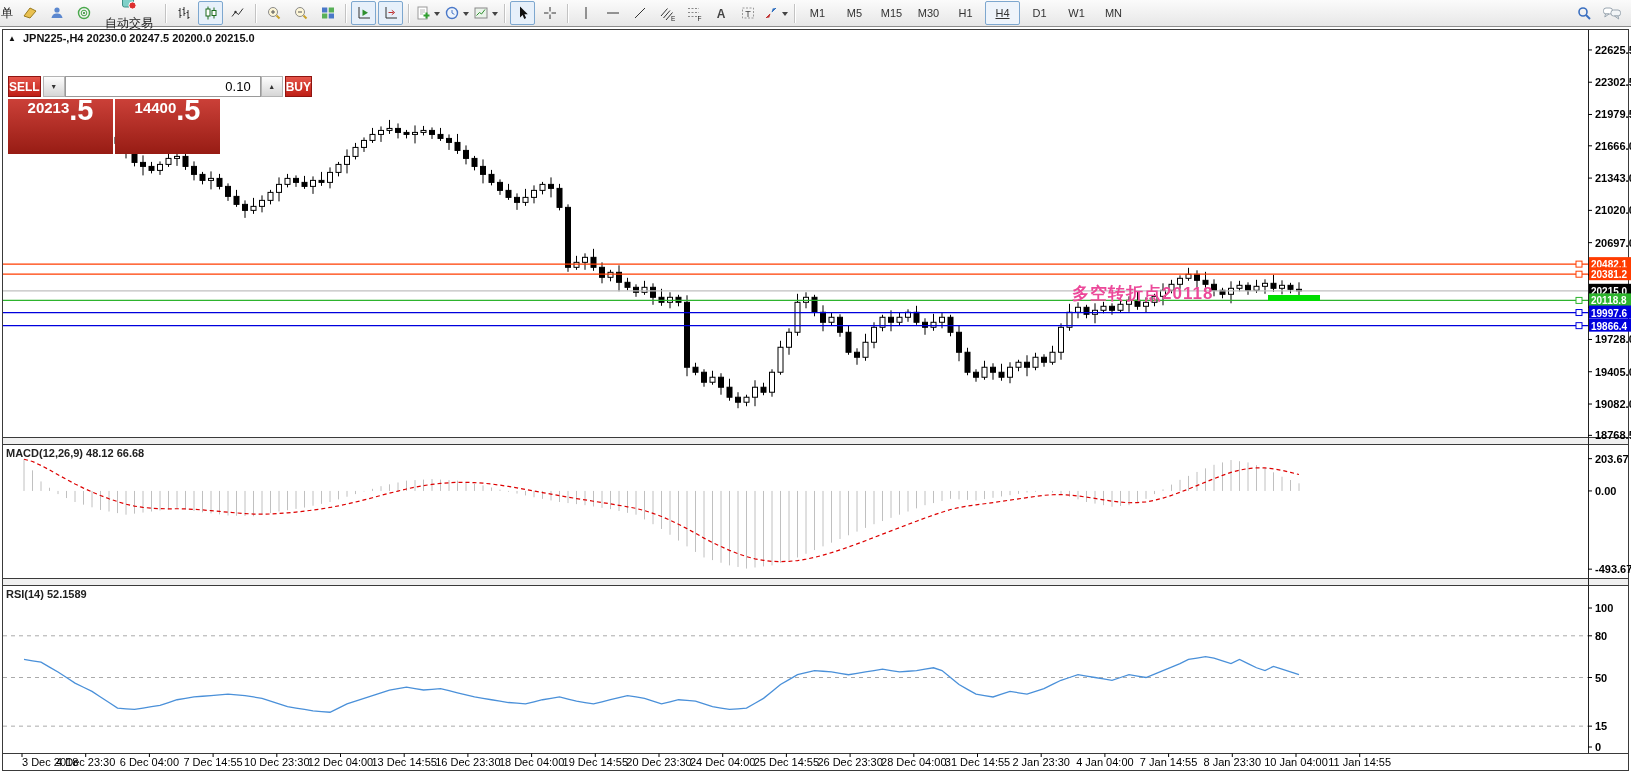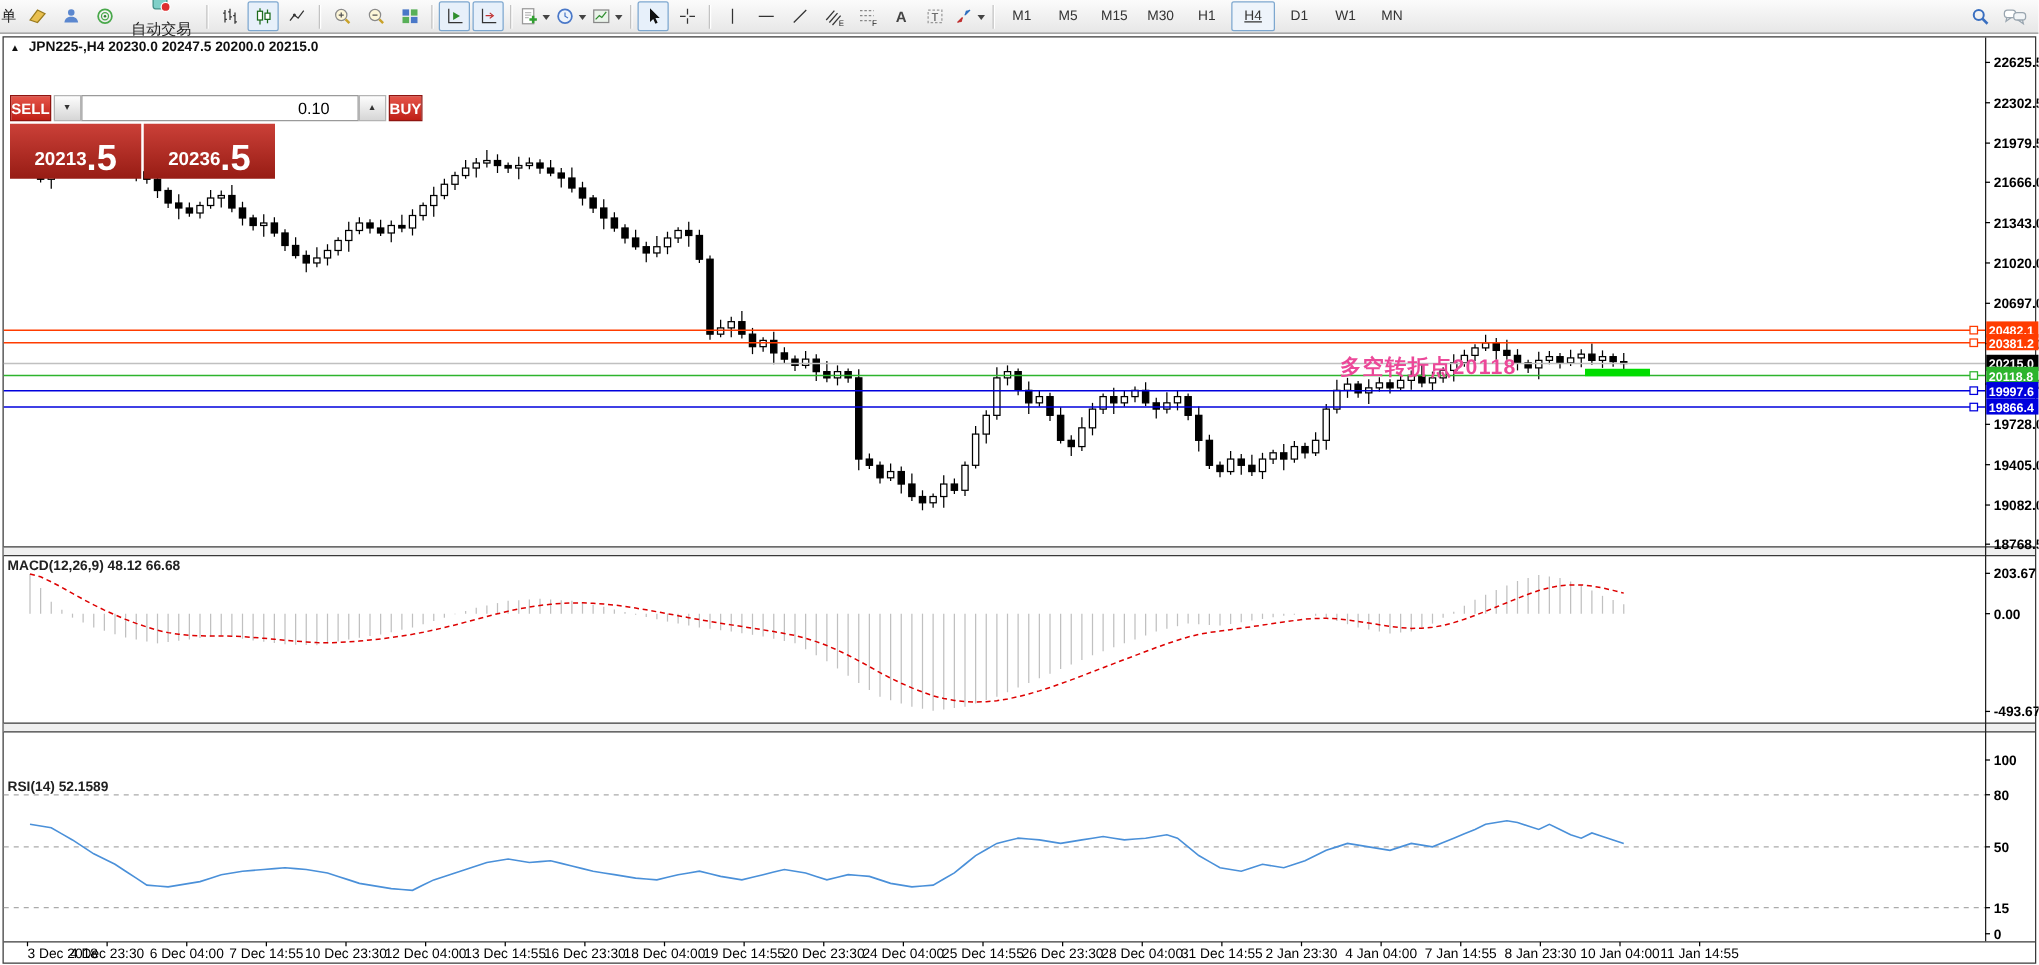--- a/index.html
+++ b/index.html
@@ -20,37 +20,37 @@
   #tb-right{margin-left:auto;display:flex;align-items:center;margin-right:6px;}
   #partial-cmd{width:13px;overflow:hidden;font-size:12px;color:#222;margin-right:2px;}
   #autotrade{display:flex;align-items:center;gap:4px;padding:0 6px;font-size:12px;flex-direction:column;}
   
   #chart-svg{position:absolute;left:0;top:0;z-index:1;}
   .ovl{position:absolute;z-index:5;}
   #ohlc-header{left:8px;top:32px;font-size:11px;font-weight:bold;color:#111;display:flex;gap:7px;align-items:center;}
   #ohlc-header .tri{font-size:8px;}
   #macd-label,#rsi-label{font-size:11px;color:#222;font-weight:bold;}
   #macd-label{left:6px;top:447px;}
-  #rsi-label{left:6px;top:588px;margin-top:36px;}
+  #rsi-label{left:6px;top:588px;}
   #annotation{left:1072px;top:282px;font-size:17px;font-weight:bold;color:#00cc00;letter-spacing:1px;white-space:nowrap;}
   #annotation-line{left:1268px;top:295px;width:52px;height:6px;background:#00dd00;}
   
   #trade-panel{left:8px;top:45px;width:212px;z-index:6;margin-top:31px;}
   .tp-row{display:flex;height:21px;}
   .tp-sell,.tp-buy{color:#fff;font-weight:bold;font-size:12px;border:1px solid #8f1410;
      background:linear-gradient(#e5554a,#bf1f16);display:flex;align-items:center;justify-content:center;}
   .tp-sell{width:50px;}.tp-buy{width:44px;}
   .tp-vol{display:flex;flex:1;margin:0 2px;}
   .tp-spin{width:20px;font-size:7px;color:#333;display:flex;align-items:center;justify-content:center;
      background:linear-gradient(#fdfdfd,#d6d6d6);border:1px solid #b4b4b4;}
   .tp-input{flex:1;min-width:0;border:1px solid #9a9a9a;background:#fff;text-align:right;
-     font-size:13px;padding:0 22px;font-family:"Liberation Sans",sans-serif;}
+     font-size:13px;padding:0 9px;font-family:"Liberation Sans",sans-serif;}
   .tp-prices{display:flex;gap:2px;margin-top:2px;}
   .tp-price{flex:1;height:39px;background:linear-gradient(#cb4038,#971c14);color:#fff;
-     display:flex;align-items:flex-end;justify-content:center;padding-bottom:5px;}
+     display:flex;justify-content:center;padding-bottom:16px;}
   .tp-num{font-size:15px;font-weight:bold;margin-bottom:2px;}
   .tp-big{font-size:29px;font-weight:bold;line-height:22px;}
 </style>
 </head>
 <body>
 
 <div id="app">
 
   <div id="toolbar">
     <span id="partial-cmd">单</span>
@@ -918,21 +918,21 @@
         <div class="tp-spin">▲</div>
       </div>
       <div class="tp-buy">BUY</div>
     </div>
     <div class="tp-prices">
       <div class="tp-price">
         <span class="tp-num">20213</span>
         <span class="tp-big">.5</span>
       </div>
       <div class="tp-price">
-        <span class="tp-num">20236</span>
+        <span class="tp-num">14400</span>
         <span class="tp-big">.5</span>
       </div>
     </div>
   </div>
 
   <div class="ovl" id="annotation" style="color: #ec4899;">多空转折点20118</div>
   <div class="ovl" id="annotation-line"></div>
 
   <div class="ovl" id="macd-label">MACD(12,26,9) 48.12 66.68</div>
   <div class="ovl" id="rsi-label">RSI(14) 52.1589</div>

